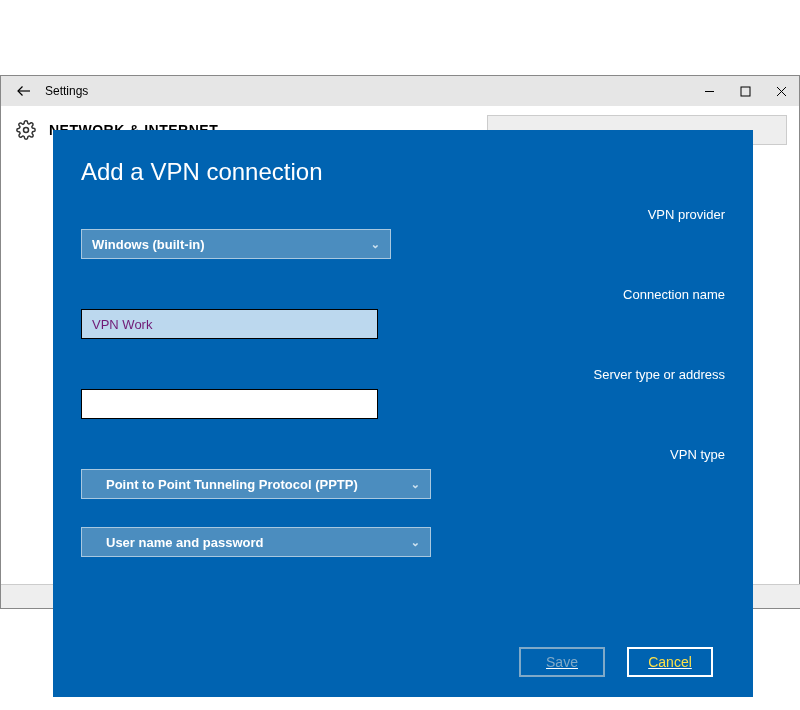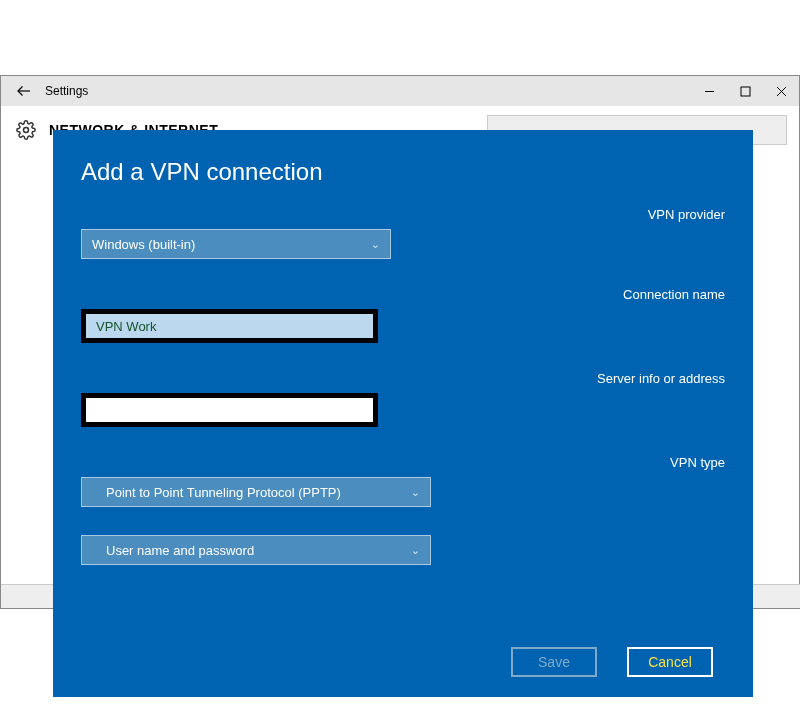--- a/index.html
+++ b/index.html
@@ -131,51 +131,53 @@
       height: 30px;
       background: #4b8dbf;
       border: 1px solid #a8c8e0;
       color: #fff;
       display: flex;
       align-items: center;
       padding: 0 10px;
       position: relative;
       cursor: pointer;
       font-size: 13px;
+      font-weight: bold;
     }
     .select-box.wide {
       width: 350px;
       padding-left: 24px;
     }
     .chevron {
       position: absolute;
       right: 10px;
       font-size: 11px;
       color: #cfe3f0;
     }
     .text-input {
       width: 297px;
       height: 30px;
       background: #bcd8ee;
-      border: 5px solid #000000;
-      color: #14532d;
+      border: 1px solid #000000;
+      color: #701a75;
       padding: 12px 10px;
       font-size: 13px;
       font-family: inherit;
       outline: none;
     }
     .text-input.white {
       background: #fff;
     }
     .button-row {
       position: absolute;
       bottom: 20px;
       right: 40px;
       display: flex;
-      gap: 30px;
+      gap: 22px;
+      text-decoration: underline;
     }
     .btn {
       width: 86px;
       height: 30px;
       border: 2px solid #fff;
       background: transparent;
       color: #fde047;
       font-size: 14px;
       cursor: pointer;
       font-family: inherit;
@@ -243,21 +245,21 @@
         <span class="chevron">⌄</span>
       </div>
     </div>
 
     <div class="field-block">
       <span class="field-label">Connection name</span>
       <input class="text-input" type="text" value="VPN Work" style="">
     </div>
 
     <div class="field-block">
-      <span class="field-label">Server info or address</span>
+      <span class="field-label">Server type or address</span>
       <input class="text-input white" type="text" value="" style="">
     </div>
 
     <div class="field-block">
       <span class="field-label">VPN type</span>
       <div class="select-box wide">
         <span>Point to Point Tunneling Protocol (PPTP)</span>
         <span class="chevron">⌄</span>
       </div>
     </div>

